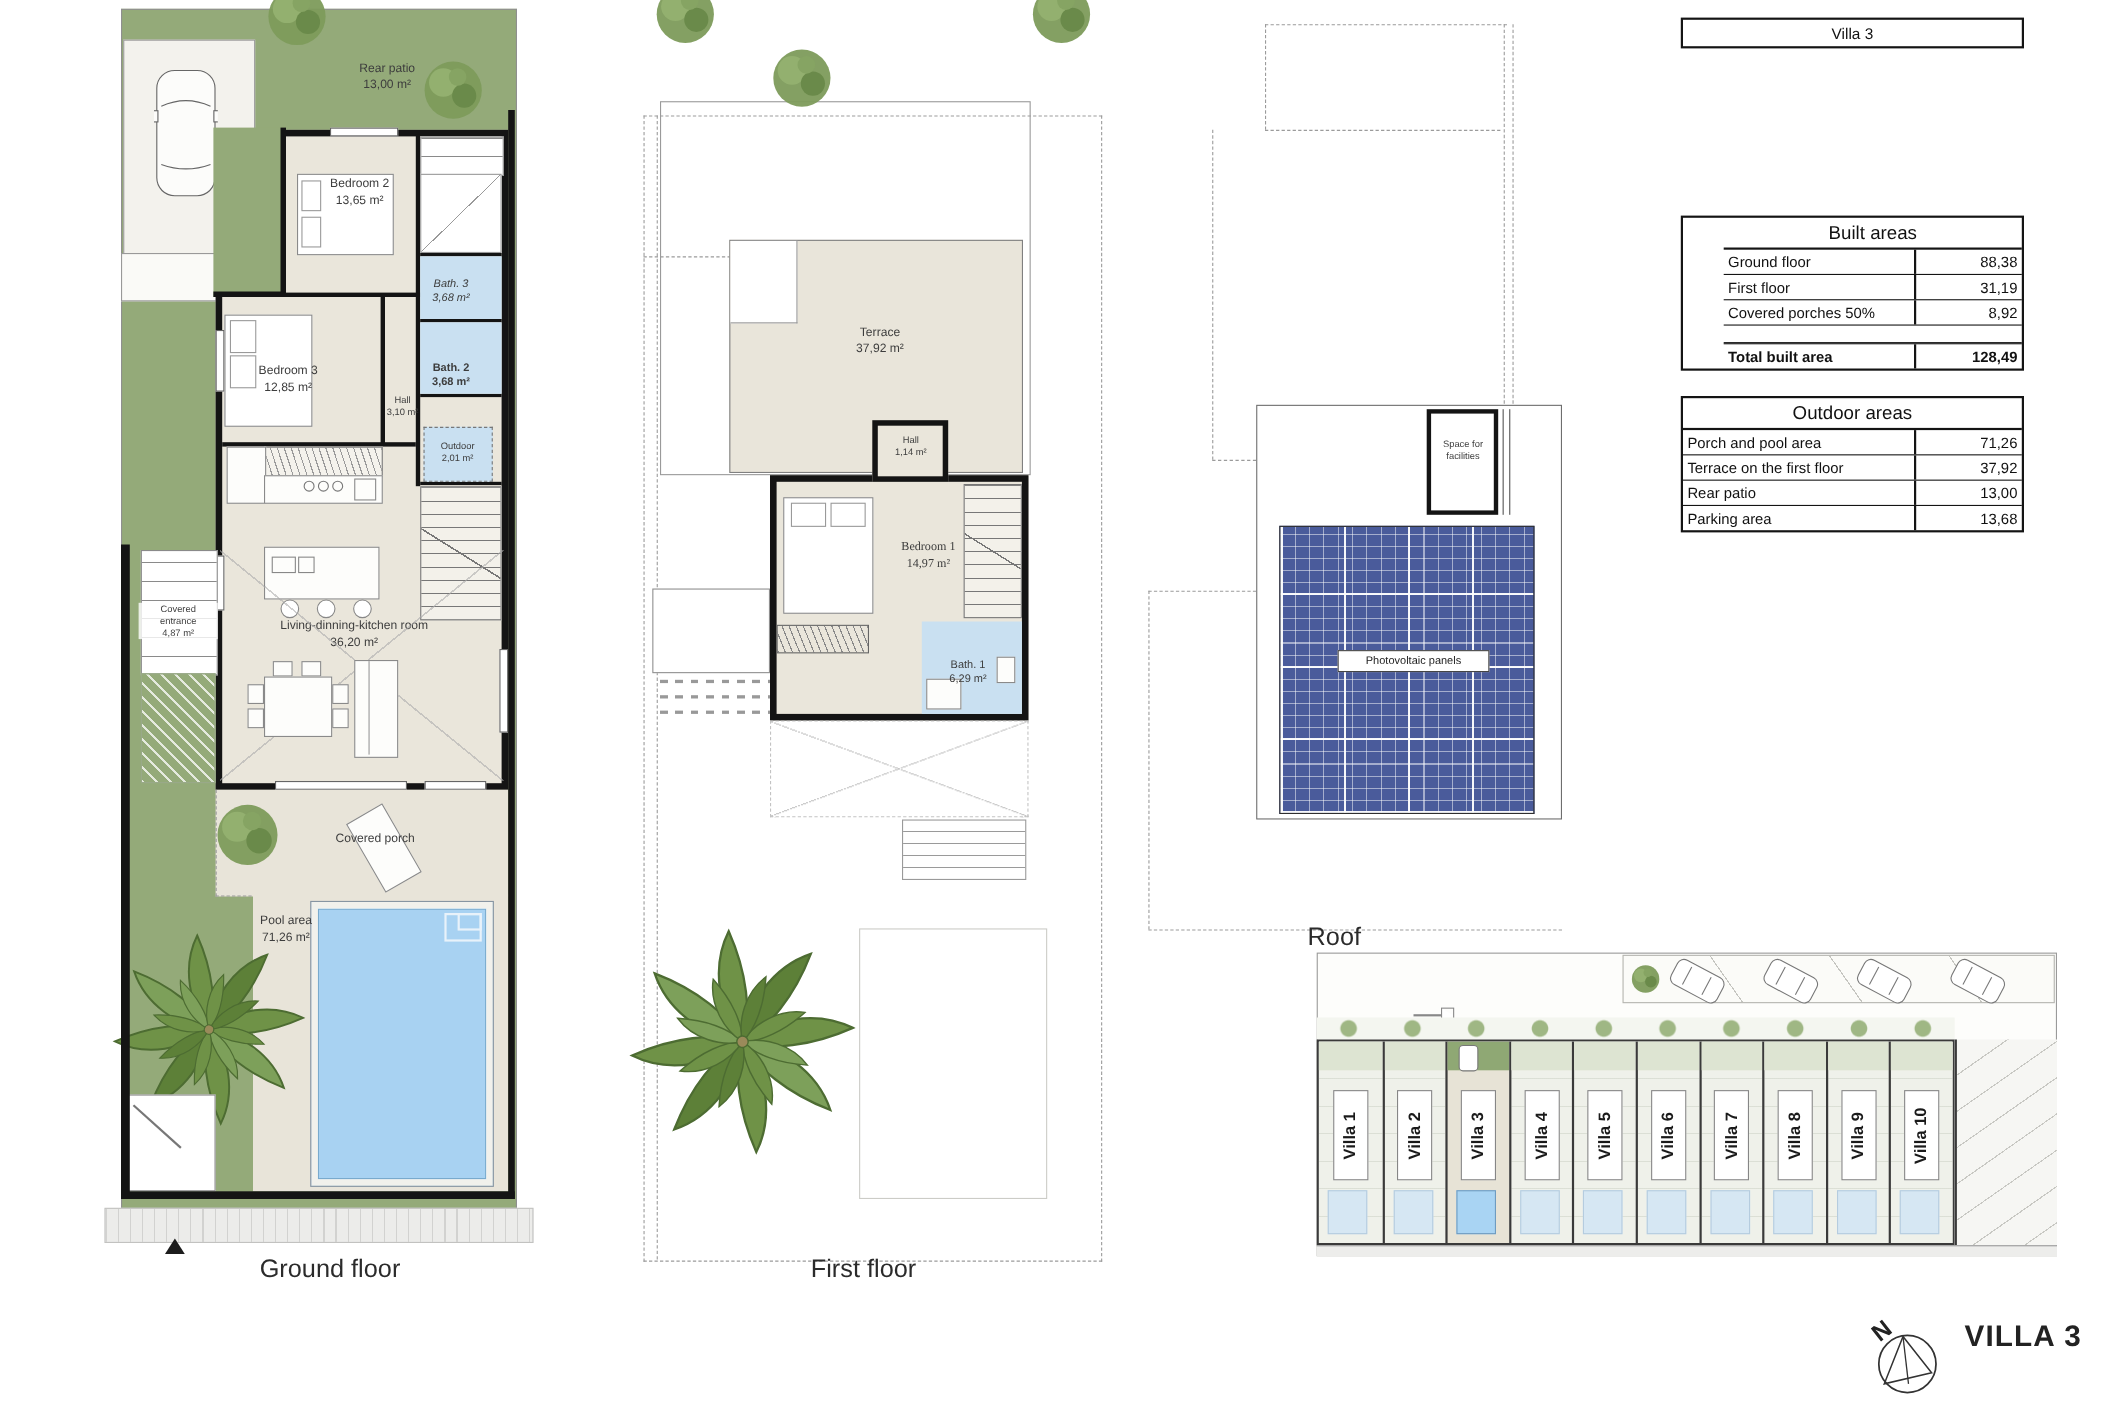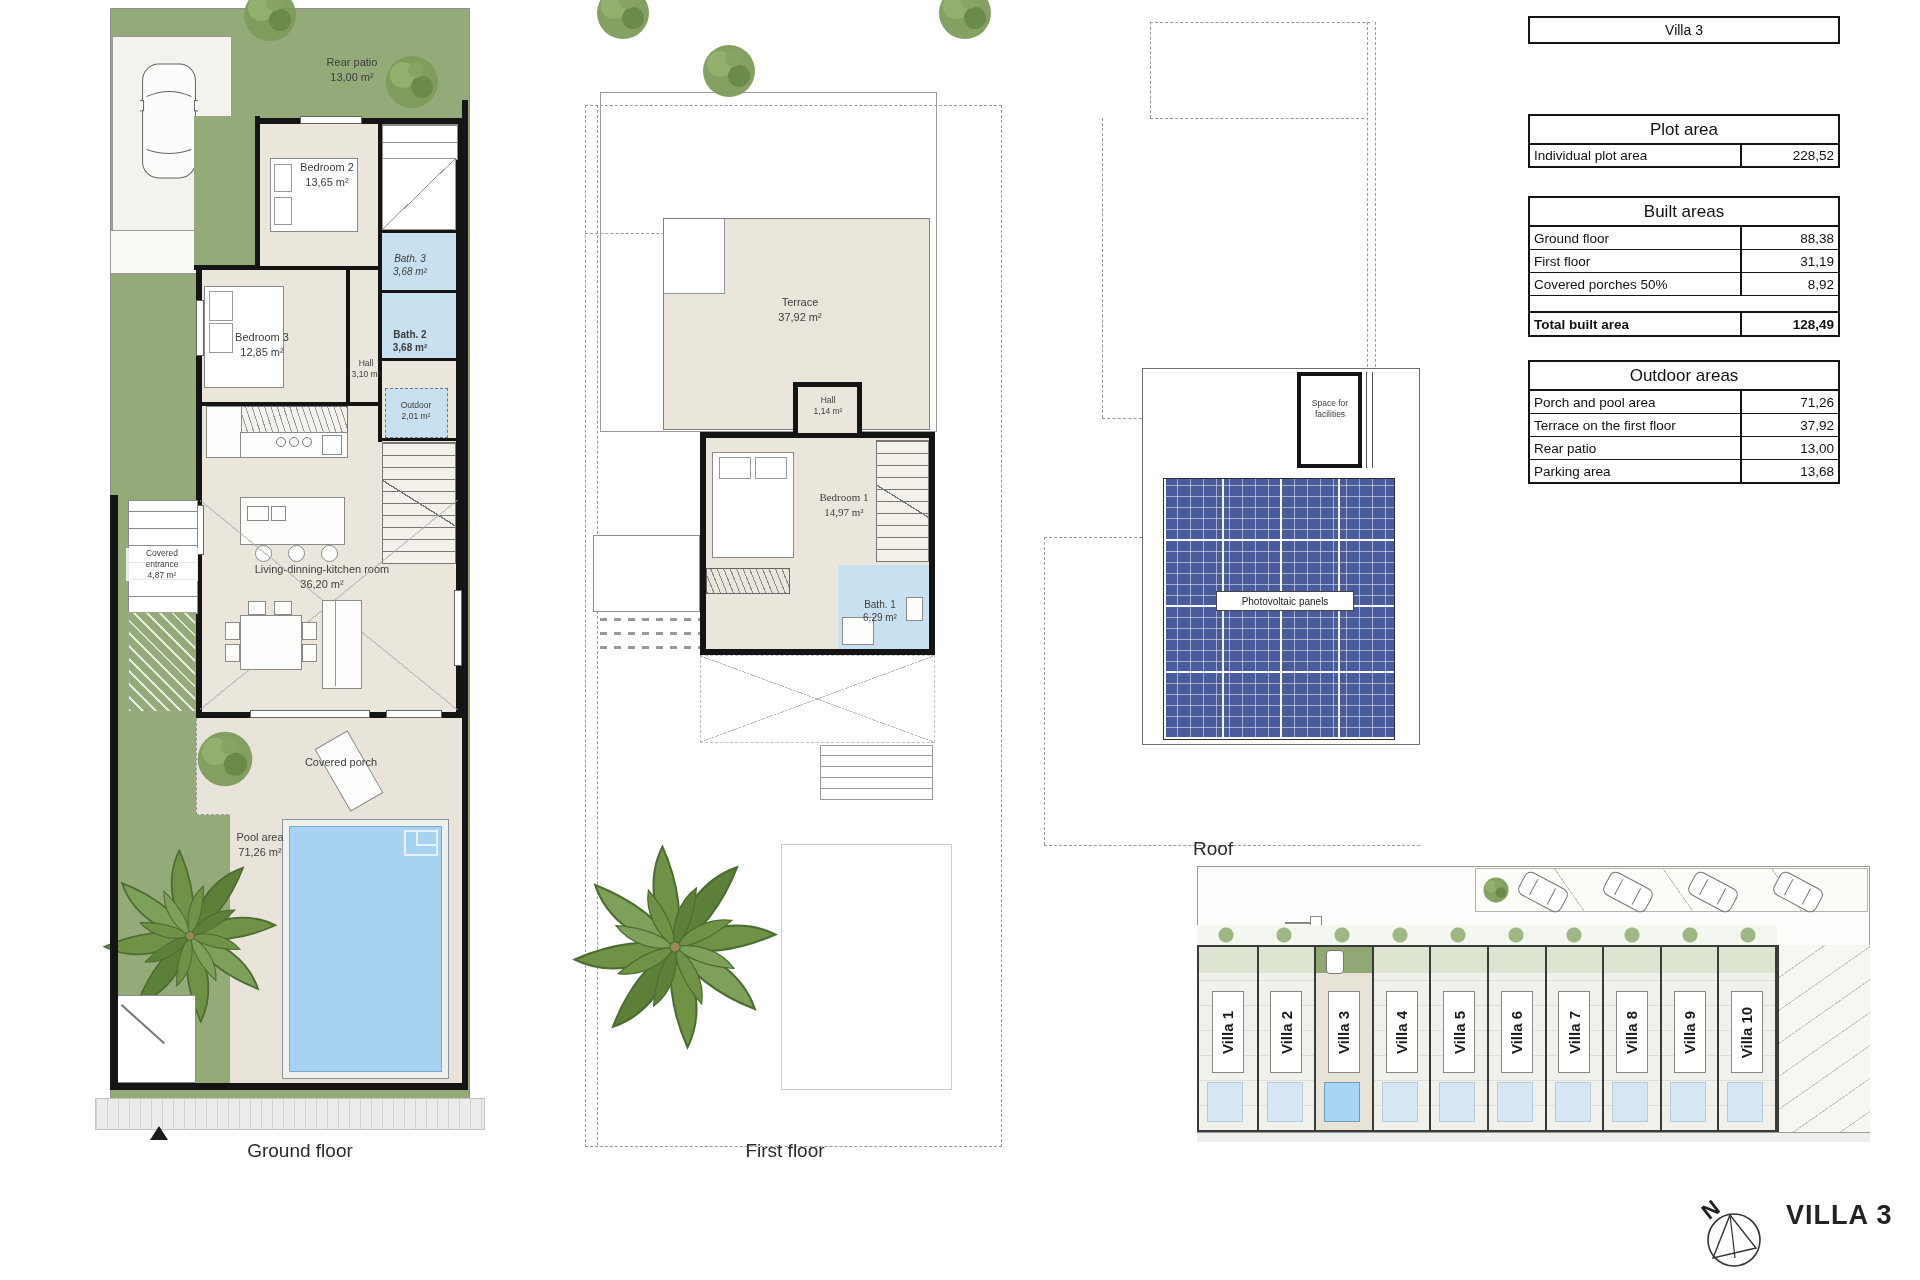--- a/index.html
+++ b/index.html
@@ -9,21 +9,21 @@
   .grass{background:#94aa79;}
   .floor{background:#eae6db;}
   .blue{background:#c9e0f1;}
   .wall{background:#141414;}
   .thin{border:1px solid #8f8f8f;}
   .dash{border:1px dashed #9b9b9b;}
   .rlabel{font-size:11px;color:#3d3d3d;text-align:center;line-height:1.35;}
   .rlabel span{display:block;}
   .rlabel.sm{font-size:8.5px;line-height:1.3;}
   .rlabel.md{font-size:10px;line-height:1.3;}
-  .caption{font-size:19px;color:#2b2b2b;text-align:center;}
+  .caption{font-size:23px;color:#2b2b2b;text-align:center;}
   .bed{background:#fff;border:1px solid #8a8a8a;}
   .pillow{position:absolute;background:#fff;border:1px solid #9a9a9a;}
   .furn{background:#fdfdfb;border:1px solid #8a8a8a;position:absolute;}
   .win{background:#fff;border:1px solid #666;box-sizing:border-box;}
   .hatch-steps{background:#fff;border:1px solid #8a8a8a;
      background-image:repeating-linear-gradient(0deg,transparent 0 16px,#8a8a8a 16px 17px);}
   .treads{background:#f3f1ea;border:1px solid #777;
      background-image:repeating-linear-gradient(0deg,transparent 0 11px,#777 11px 12px),
      linear-gradient(32deg,transparent 49.4%,#777 49.4% 50.4%,transparent 50.4%);}
   .diaghatch{background-image:repeating-linear-gradient(45deg,rgba(255,255,255,.75) 0 2px,transparent 2px 9px);}
@@ -424,29 +424,22 @@
   </div>
 
   <div class="a" style="left:1777px;top:945px;width:93px;height:187px;border-left:2px solid #3a3a3a;box-sizing:border-box;background:#f6f6f3;
        background-image:repeating-linear-gradient(145deg,transparent 0 26px,#c8c8c3 26px 27px);"></div>
   <div class="a" style="left:1197px;top:1132px;width:673px;height:10px;background:#ededeb;border-top:1px solid #9a9a9a;box-sizing:border-box;"></div>
 
   <div class="tbl" style="left:1528px;top:16px;width:312px;height:28px;">
     <div class="tbl-title" style="height:100%;border-bottom:none;font-size:14px;">Villa 3</div>
   </div>
 
-  <div class="tbl" style="left:1528px;top:114px;width:312px;">
-    <div class="tbl-title" style="height:27px;">Plot area</div>
-    <div class="tbl-row" style="height:21px;">
-      <span class="tl">Individual plot area</span>
-      <span class="tv">228,52</span>
-    </div>
-  </div>
-
-  <div class="tbl" style="left:1528px;top:196px;width:312px;">
+
+  <div class="tbl" style="left:1528px;top:196px;width:312px;padding-left:37px;">
     <div class="tbl-title" style="height:27px;">Built areas</div>
     <div class="tbl-row" style="height:22px;">
       <span class="tl">Ground floor</span>
       <span class="tv">88,38</span>
     </div>
     <div class="tbl-row" style="height:22px;">
       <span class="tl">First floor</span>
       <span class="tv">31,19</span>
     </div>
     <div class="tbl-row" style="height:22px;">

